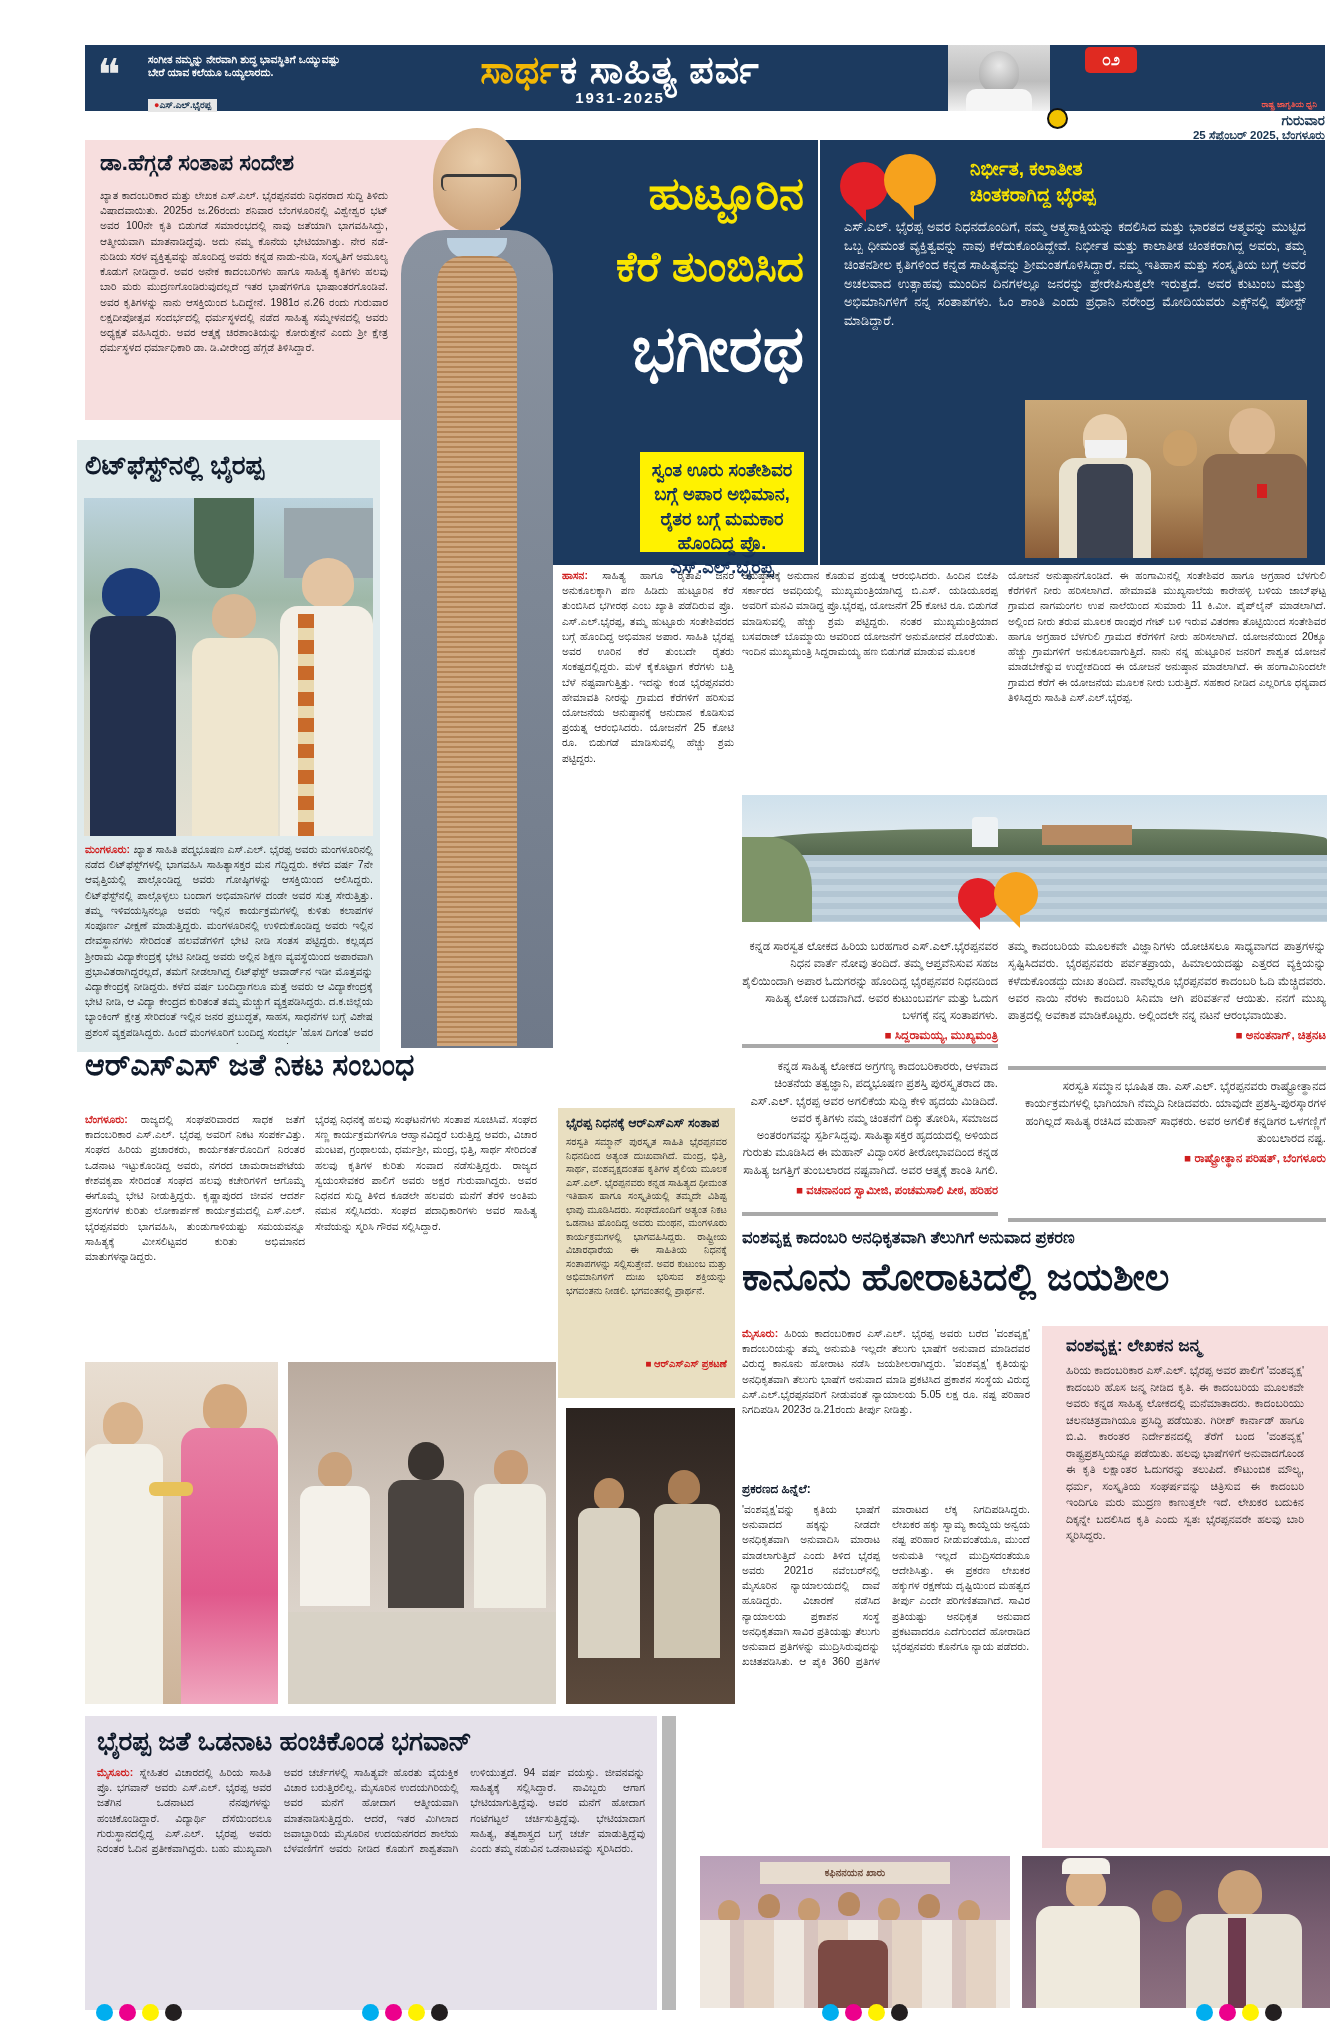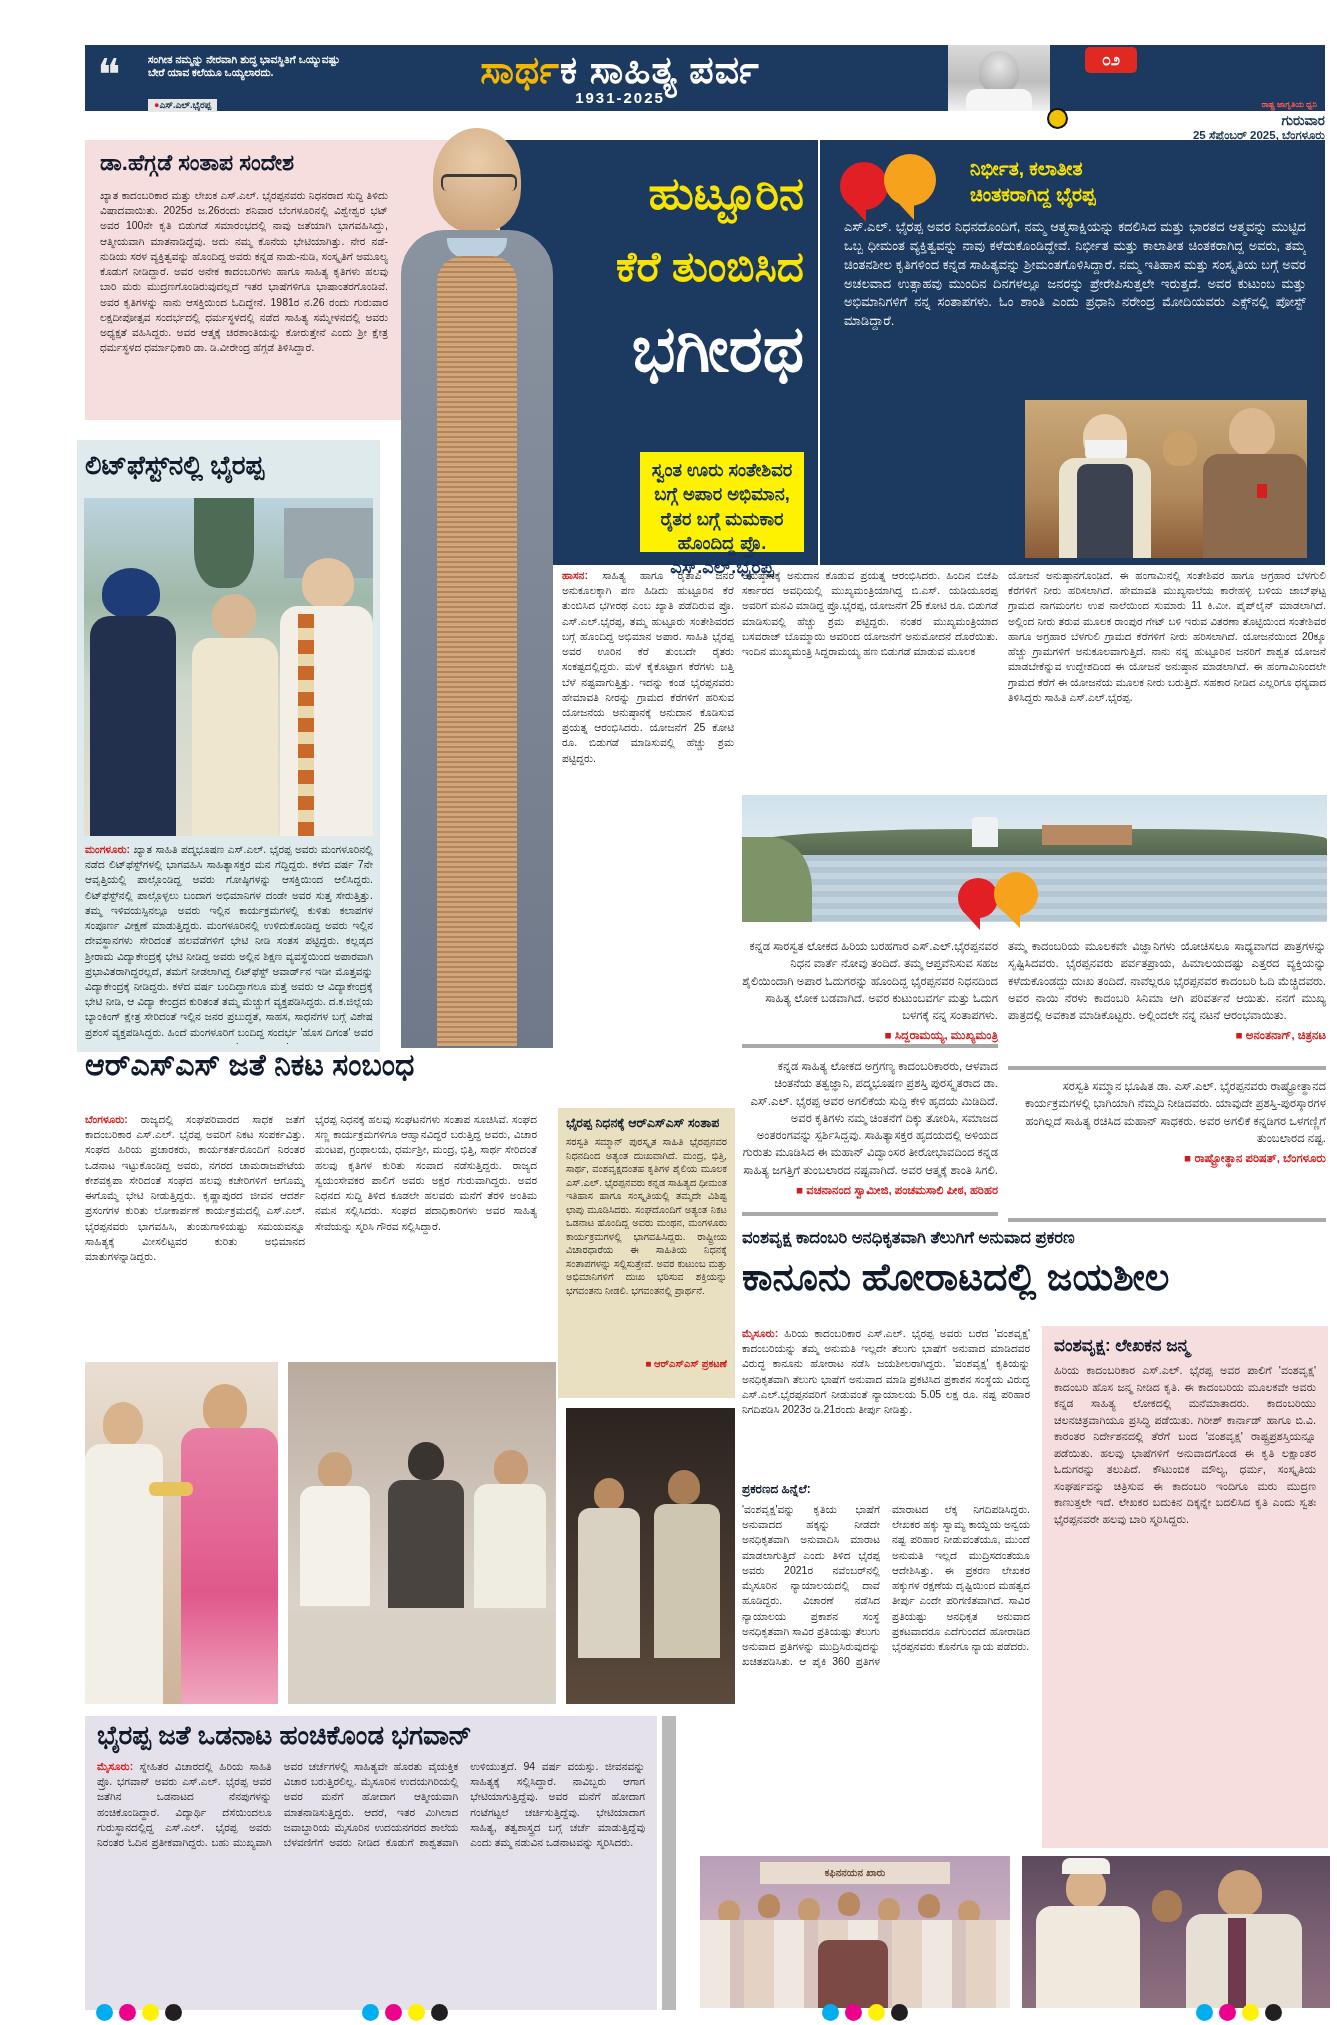--- a/index.html
+++ b/index.html
@@ -194,39 +194,39 @@
     <div class="abs" style="left:186px;top:122px;width:72px;height:124px;background:#efece2;border-radius:14px 14px 0 0;"></div>
     <div class="abs" style="left:0;top:250px;width:268px;height:92px;background:#d8d2c6;"></div>
   </div>
   <div class="ph" style="left:566px;top:1408px;width:169px;height:296px;background:linear-gradient(180deg,#2c2420 0%,#453830 55%,#5c4a3c 100%);">
     <div class="blob" style="left:28px;top:70px;width:30px;height:32px;background:#b78a60;"></div>
     <div class="abs" style="left:12px;top:100px;width:62px;height:150px;background:#d9d2c2;border-radius:12px 12px 0 0;"></div>
     <div class="blob" style="left:102px;top:62px;width:32px;height:34px;background:#a87c54;"></div>
     <div class="abs" style="left:88px;top:96px;width:66px;height:154px;background:#cfc6b2;border-radius:12px 12px 0 0;"></div>
   </div>
 
-  <div class="abs" style="left:85px;top:1716px;width:572px;height:294px;background:#e5e1ea;padding:4px 12px;box-sizing:border-box;">
+  <div class="abs" style="left:85px;top:1716px;width:572px;height:294px;background:#e5e1ea;padding:10px 12px;box-sizing:border-box;">
     <div class="hd" style="font-size:26px;margin-bottom:8px;">ಭೈರಪ್ಪ ಜತೆ ಒಡನಾಟ ಹಂಚಿಕೊಂಡ ಭಗವಾನ್</div>
     <div class="bt just" style="column-count:3;column-gap:12px;height:218px;overflow:hidden;">
       <span class="dl">ಮೈಸೂರು:</span>
       <span>ಸ್ನೇಹಿತರ ವಿಚಾರದಲ್ಲಿ ಹಿರಿಯ ಸಾಹಿತಿ ಪ್ರೊ. ಭಗವಾನ್ ಅವರು ಎಸ್.ಎಲ್. ಭೈರಪ್ಪ ಅವರ ಜತೆಗಿನ ಒಡನಾಟದ ನೆನಪುಗಳನ್ನು ಹಂಚಿಕೊಂಡಿದ್ದಾರೆ. ವಿದ್ಯಾರ್ಥಿ ದೆಸೆಯಿಂದಲೂ ಗುರುಸ್ಥಾನದಲ್ಲಿದ್ದ ಎಸ್.ಎಲ್. ಭೈರಪ್ಪ ಅವರು ನಿರಂತರ ಓದಿನ ಪ್ರತೀಕವಾಗಿದ್ದರು. ಬಹು ಮುಖ್ಯವಾಗಿ ಅವರ ಚರ್ಚೆಗಳಲ್ಲಿ ಸಾಹಿತ್ಯವೇ ಹೊರತು ವೈಯಕ್ತಿಕ ವಿಚಾರ ಬರುತ್ತಿರಲಿಲ್ಲ. ಮೈಸೂರಿನ ಉದಯಗಿರಿಯಲ್ಲಿ ಅವರ ಮನೆಗೆ ಹೋದಾಗ ಆತ್ಮೀಯವಾಗಿ ಮಾತನಾಡಿಸುತ್ತಿದ್ದರು. ಆದರೆ, ಇತರ ಮಿಗಿಲಾದ ಜವಾಬ್ದಾರಿಯ ಮೈಸೂರಿನ ಉದಯನಗರದ ಶಾಲೆಯ ಬೆಳವಣಿಗೆಗೆ ಅವರು ನೀಡಿದ ಕೊಡುಗೆ ಶಾಶ್ವತವಾಗಿ ಉಳಿಯುತ್ತದೆ. 94 ವರ್ಷ ವಯಸ್ಸು. ಜೀವನವನ್ನು ಸಾಹಿತ್ಯಕ್ಕೆ ಸಲ್ಲಿಸಿದ್ದಾರೆ. ನಾವಿಬ್ಬರು ಆಗಾಗ ಭೇಟಿಯಾಗುತ್ತಿದ್ದೆವು. ಅವರ ಮನೆಗೆ ಹೋದಾಗ ಗಂಟೆಗಟ್ಟಲೆ ಚರ್ಚಿಸುತ್ತಿದ್ದೆವು. ಭೇಟಿಯಾದಾಗ ಸಾಹಿತ್ಯ, ತತ್ವಶಾಸ್ತ್ರದ ಬಗ್ಗೆ ಚರ್ಚೆ ಮಾಡುತ್ತಿದ್ದೆವು ಎಂದು ತಮ್ಮ ನಡುವಿನ ಒಡನಾಟವನ್ನು ಸ್ಮರಿಸಿದರು.</span>
     </div>
   </div>
   <div class="abs" style="left:662px;top:1716px;width:14px;height:294px;background:#b9b9b9;"></div>
 
   <div class="abs hd" style="left:742px;top:1228px;width:586px;text-align:left;font-size:16.5px;">ವಂಶವೃಕ್ಷ ಕಾದಂಬರಿ ಅನಧಿಕೃತವಾಗಿ ತೆಲುಗಿಗೆ ಅನುವಾದ ಪ್ರಕರಣ</div>
   <div class="abs hd" style="left:742px;top:1256px;width:586px;text-align:left;font-size:38px;">ಕಾನೂನು ಹೋರಾಟದಲ್ಲಿ ಜಯಶೀಲ</div>
   <div class="abs bt just" style="left:742px;top:1326px;width:288px;height:152px;overflow:hidden;">
     <span class="dl">ಮೈಸೂರು:</span>
     <span>ಹಿರಿಯ ಕಾದಂಬರಿಕಾರ ಎಸ್.ಎಲ್. ಭೈರಪ್ಪ ಅವರು ಬರೆದ 'ವಂಶವೃಕ್ಷ' ಕಾದಂಬರಿಯನ್ನು ತಮ್ಮ ಅನುಮತಿ ಇಲ್ಲದೇ ತೆಲುಗು ಭಾಷೆಗೆ ಅನುವಾದ ಮಾಡಿದವರ ವಿರುದ್ಧ ಕಾನೂನು ಹೋರಾಟ ನಡೆಸಿ ಜಯಶೀಲರಾಗಿದ್ದರು. 'ವಂಶವೃಕ್ಷ' ಕೃತಿಯನ್ನು ಅನಧಿಕೃತವಾಗಿ ತೆಲುಗು ಭಾಷೆಗೆ ಅನುವಾದ ಮಾಡಿ ಪ್ರಕಟಿಸಿದ ಪ್ರಕಾಶನ ಸಂಸ್ಥೆಯ ವಿರುದ್ಧ ಎಸ್.ಎಲ್.ಭೈರಪ್ಪನವರಿಗೆ ನೀಡುವಂತೆ ನ್ಯಾಯಾಲಯ 5.05 ಲಕ್ಷ ರೂ. ನಷ್ಟ ಪರಿಹಾರ ನಿಗದಿಪಡಿಸಿ 2023ರ ಡಿ.21ರಂದು ತೀರ್ಪು ನೀಡಿತ್ತು.</span>
   </div>
   <div class="abs hd" style="left:742px;top:1482px;width:288px;font-size:12px;">ಪ್ರಕರಣದ ಹಿನ್ನೆಲೆ:</div>
   <div class="abs bt just" style="left:742px;top:1502px;width:288px;height:348px;overflow:hidden;column-count:2;column-gap:12px;">'ವಂಶವೃಕ್ಷ'ವನ್ನು ಕೃತಿಯ ಭಾಷೆಗೆ ಅನುವಾದದ ಹಕ್ಕನ್ನು ನೀಡದೇ ಅನಧಿಕೃತವಾಗಿ ಅನುವಾದಿಸಿ ಮಾರಾಟ ಮಾಡಲಾಗುತ್ತಿದೆ ಎಂದು ತಿಳಿದ ಭೈರಪ್ಪ ಅವರು 2021ರ ನವೆಂಬರ್‌ನಲ್ಲಿ ಮೈಸೂರಿನ ನ್ಯಾಯಾಲಯದಲ್ಲಿ ದಾವೆ ಹೂಡಿದ್ದರು. ವಿಚಾರಣೆ ನಡೆಸಿದ ನ್ಯಾಯಾಲಯ ಪ್ರಕಾಶನ ಸಂಸ್ಥೆ ಅನಧಿಕೃತವಾಗಿ ಸಾವಿರ ಪ್ರತಿಯಷ್ಟು ತೆಲುಗು ಅನುವಾದ ಪ್ರತಿಗಳನ್ನು ಮುದ್ರಿಸಿರುವುದನ್ನು ಖಚಿತಪಡಿಸಿತು. ಆ ಪೈಕಿ 360 ಪ್ರತಿಗಳ ಮಾರಾಟದ ಲೆಕ್ಕ ನಿಗದಿಪಡಿಸಿದ್ದರು. ಲೇಖಕರ ಹಕ್ಕು ಸ್ವಾಮ್ಯ ಕಾಯ್ದೆಯ ಅನ್ವಯ ನಷ್ಟ ಪರಿಹಾರ ನೀಡುವಂತೆಯೂ, ಮುಂದೆ ಅನುಮತಿ ಇಲ್ಲದೆ ಮುದ್ರಿಸದಂತೆಯೂ ಆದೇಶಿಸಿತ್ತು. ಈ ಪ್ರಕರಣ ಲೇಖಕರ ಹಕ್ಕುಗಳ ರಕ್ಷಣೆಯ ದೃಷ್ಟಿಯಿಂದ ಮಹತ್ವದ ತೀರ್ಪು ಎಂದೇ ಪರಿಗಣಿತವಾಗಿದೆ. ಸಾವಿರ ಪ್ರತಿಯಷ್ಟು ಅನಧಿಕೃತ ಅನುವಾದ ಪ್ರಕಟವಾದರೂ ಎದೆಗುಂದದೆ ಹೋರಾಡಿದ ಭೈರಪ್ಪನವರು ಕೊನೆಗೂ ನ್ಯಾಯ ಪಡೆದರು.</div>
 
-  <div class="abs" style="left:1042px;top:1326px;width:286px;height:522px;background:#f7dede;padding:10px 12px;box-sizing:border-box;">
+  <div class="abs" style="left:1042px;top:1326px;width:286px;height:522px;background:#f7dede;padding:10px 24px;box-sizing:border-box;">
     <div class="hd" style="font-size:17px;margin-bottom:6px;">ವಂಶವೃಕ್ಷ: ಲೇಖಕನ ಜನ್ಮ</div>
     <div class="just" style="font-size:11px;line-height:1.5;color:#222;height:460px;overflow:hidden;">ಹಿರಿಯ ಕಾದಂಬರಿಕಾರ ಎಸ್.ಎಲ್. ಭೈರಪ್ಪ ಅವರ ಪಾಲಿಗೆ 'ವಂಶವೃಕ್ಷ' ಕಾದಂಬರಿ ಹೊಸ ಜನ್ಮ ನೀಡಿದ ಕೃತಿ. ಈ ಕಾದಂಬರಿಯ ಮೂಲಕವೇ ಅವರು ಕನ್ನಡ ಸಾಹಿತ್ಯ ಲೋಕದಲ್ಲಿ ಮನೆಮಾತಾದರು. ಕಾದಂಬರಿಯು ಚಲನಚಿತ್ರವಾಗಿಯೂ ಪ್ರಸಿದ್ಧಿ ಪಡೆಯಿತು. ಗಿರೀಶ್ ಕಾರ್ನಾಡ್ ಹಾಗೂ ಬಿ.ವಿ. ಕಾರಂತರ ನಿರ್ದೇಶನದಲ್ಲಿ ತೆರೆಗೆ ಬಂದ 'ವಂಶವೃಕ್ಷ' ರಾಷ್ಟ್ರಪ್ರಶಸ್ತಿಯನ್ನೂ ಪಡೆಯಿತು. ಹಲವು ಭಾಷೆಗಳಿಗೆ ಅನುವಾದಗೊಂಡ ಈ ಕೃತಿ ಲಕ್ಷಾಂತರ ಓದುಗರನ್ನು ತಲುಪಿದೆ. ಕೌಟುಂಬಿಕ ಮೌಲ್ಯ, ಧರ್ಮ, ಸಂಸ್ಕೃತಿಯ ಸಂಘರ್ಷವನ್ನು ಚಿತ್ರಿಸುವ ಈ ಕಾದಂಬರಿ ಇಂದಿಗೂ ಮರು ಮುದ್ರಣ ಕಾಣುತ್ತಲೇ ಇದೆ. ಲೇಖಕರ ಬದುಕಿನ ದಿಕ್ಕನ್ನೇ ಬದಲಿಸಿದ ಕೃತಿ ಎಂದು ಸ್ವತಃ ಭೈರಪ್ಪನವರೇ ಹಲವು ಬಾರಿ ಸ್ಮರಿಸಿದ್ದರು.</div>
   </div>
 
   <div class="ph" style="left:700px;top:1856px;width:310px;height:152px;background:linear-gradient(180deg,#b9a0b8 0%,#caaec0 45%,#d9c2cc 100%);">
     <div class="abs" style="left:60px;top:6px;width:190px;height:22px;background:#e7dccf;color:#6b4a3a;font-size:10px;text-align:center;line-height:22px;font-weight:700;">ಕಫಿನನಯನ ಖಾರು</div>
     <div class="blob" style="left:18px;top:44px;width:22px;height:24px;background:#c79b72;"></div>
     <div class="blob" style="left:58px;top:38px;width:22px;height:24px;background:#b98a62;"></div>
     <div class="blob" style="left:98px;top:42px;width:22px;height:24px;background:#c79b72;"></div>
     <div class="blob" style="left:138px;top:36px;width:22px;height:24px;background:#b98a62;"></div>

